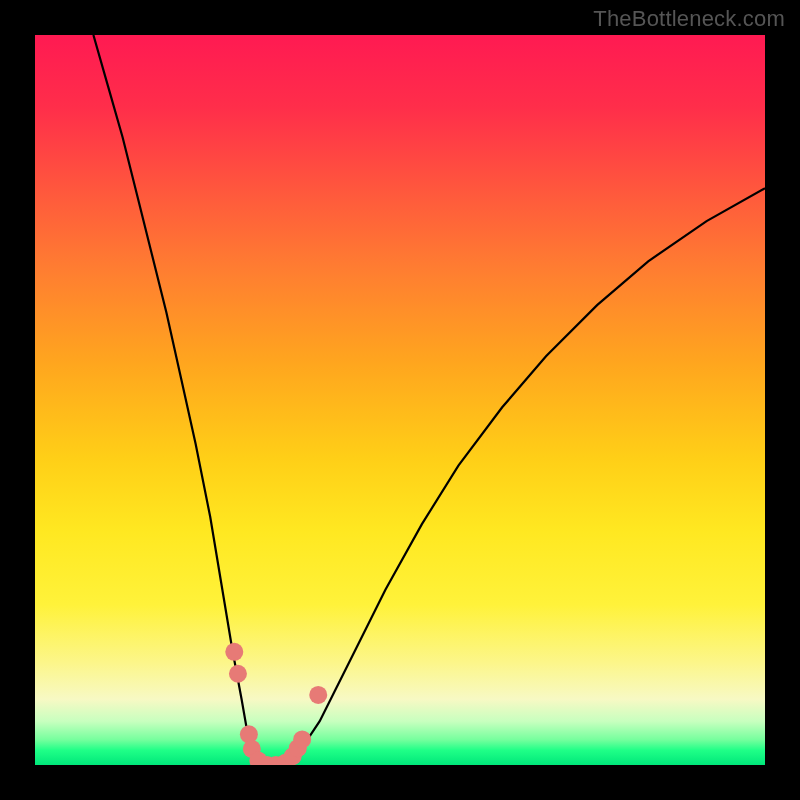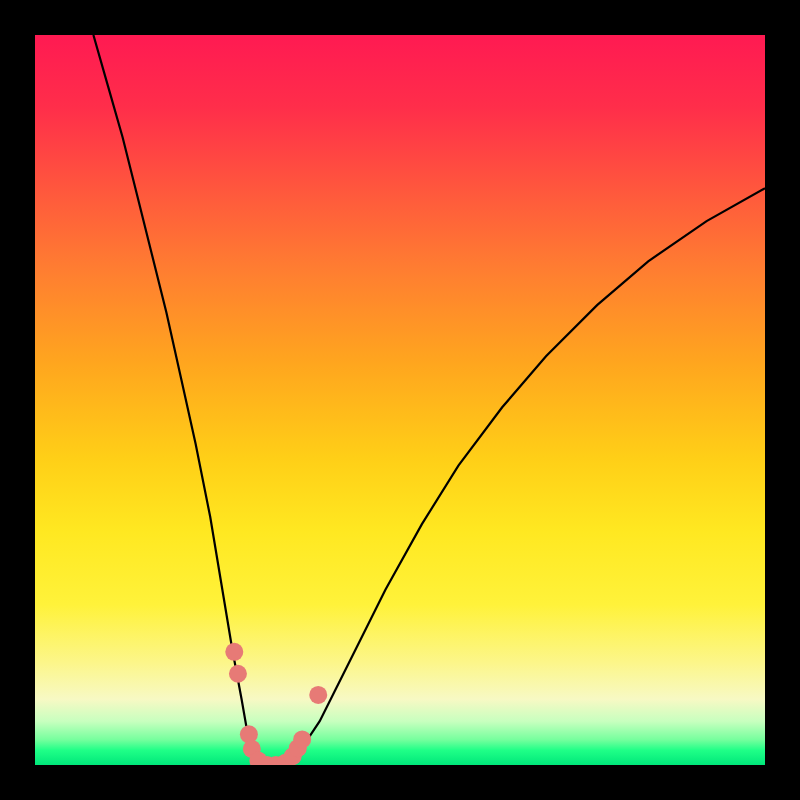--- a/index.html
+++ b/index.html
@@ -70,20 +70,21 @@
   }
   .marker {
     fill: #e77a76;
     stroke: none;
   }
 </style>
 </head>
 <body>
 
 <div class="frame">
+  <div class="watermark">TheBottleneck.com</div>
   <div class="plot">
     <div class="gradient-bg"></div>
     <svg class="curves" viewBox="0 0 730 730" preserveAspectRatio="none">
       <path id="left-branch" class="curve" d="M58.40 0.00 L73.00 51.10 L87.60 102.20 L102.20 160.60 L116.80 219.00 L131.40 277.40 L146.00 343.10 L160.60 408.80 L175.20 481.80 L186.15 547.50 L197.10 613.20 L206.59 664.30 L211.70 693.50 L216.81 711.75 L220.46 722.70 L226.30 730.00"></path>
       <path id="right-branch" class="curve" d="M248.20 730.00 L259.15 719.05 L270.10 708.10 L284.70 686.20 L299.30 657.00 L321.20 613.20 L350.40 554.80 L386.90 489.10 L423.40 430.70 L467.20 372.30 L511.00 321.20 L562.10 270.10 L613.20 226.30 L671.60 186.15 L730.00 153.30"></path>
       <g id="markers">
           <circle cx="199.29" cy="616.85" r="9" class="marker" fill="#e77a76"></circle>
           <circle cx="202.94" cy="638.75" r="9" class="marker" fill="#e77a76"></circle>
           <circle cx="213.89" cy="699.34" r="9" class="marker" fill="#e77a76"></circle>
           <circle cx="216.81" cy="713.94" r="9" class="marker" fill="#e77a76"></circle>

